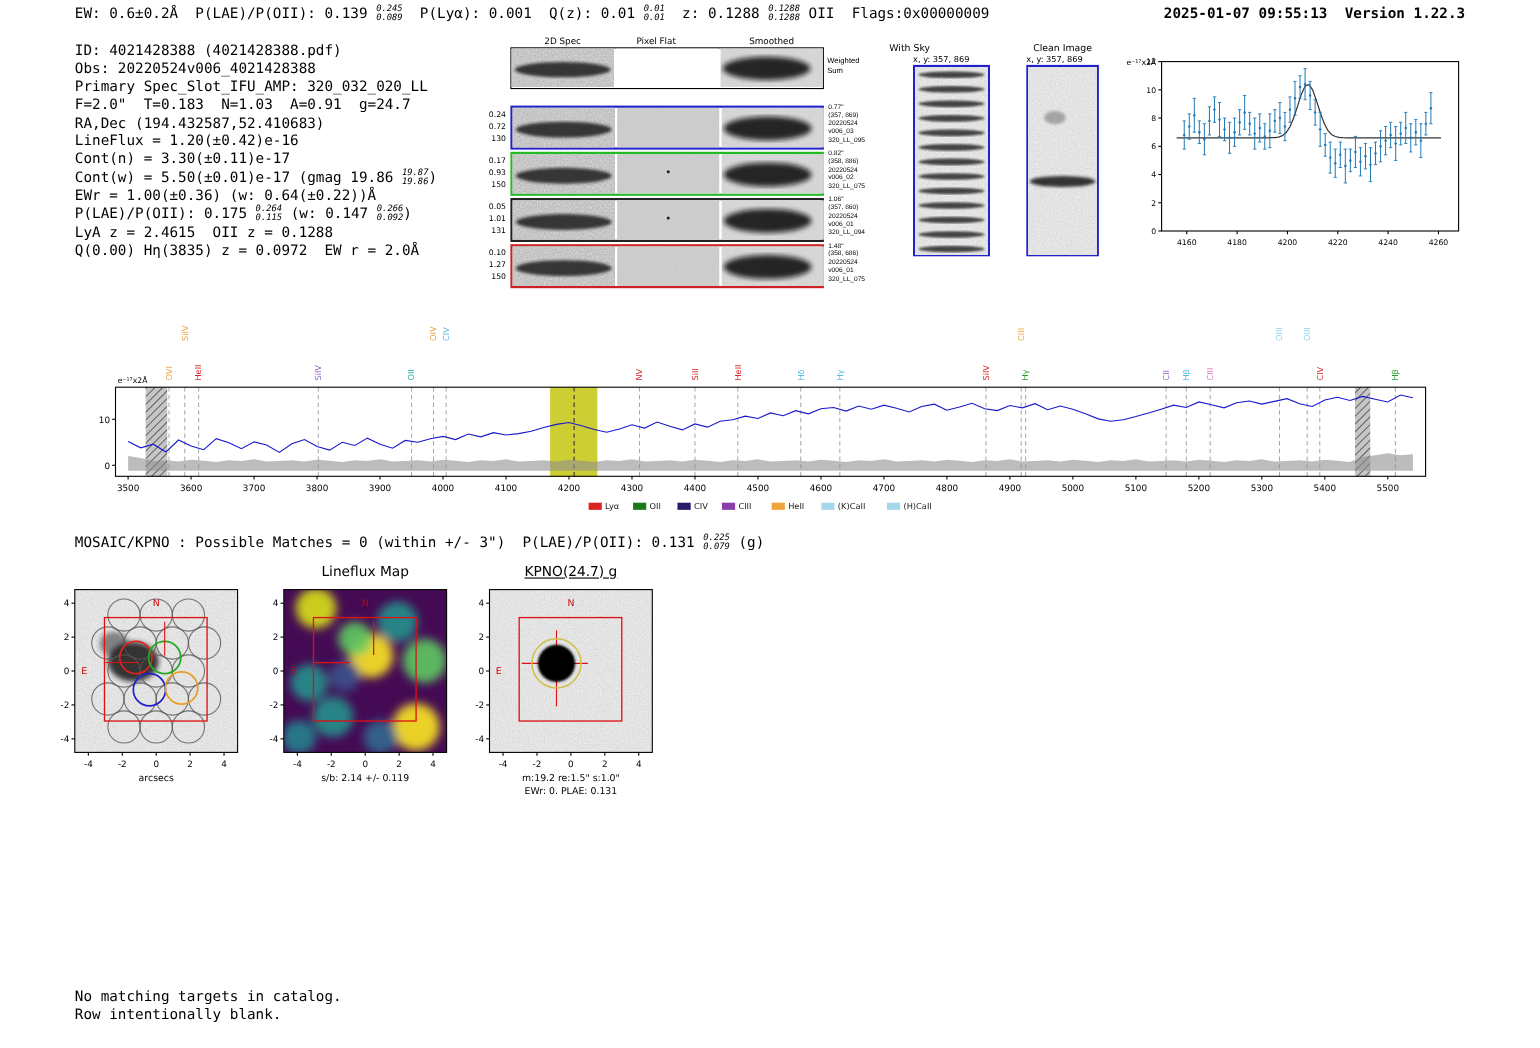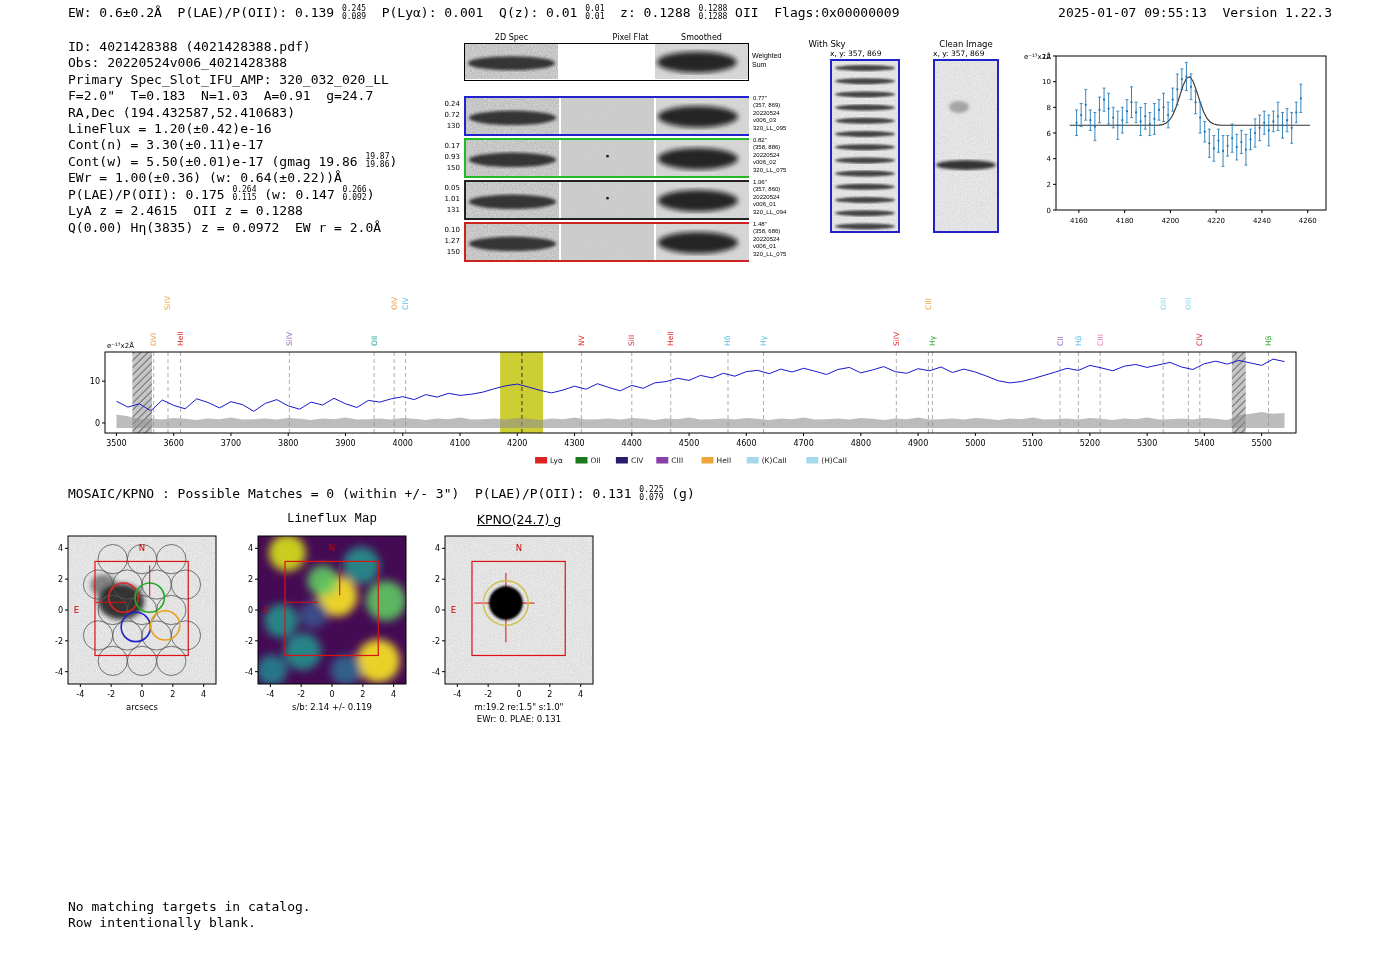--- a/index.html
+++ b/index.html
@@ -4,21 +4,21 @@
 <style>
   * { margin:0; padding:0; box-sizing:border-box; }
   html,body { background:#fff; }
   body { width:1400px; height:953px; position:relative; overflow:hidden;
          font-family:"DejaVu Sans Mono", monospace; color:#000; }
   .abs { position:absolute; }
   .mono13 { font-size:13px; line-height:16.4px; white-space:pre; }
   .info-line { font-size:13px; line-height:16.4px; white-space:pre; }
   .stack { display:inline-block; vertical-align:middle; font-size:8px; line-height:8px;
            text-align:left; transform:translateY(-1px); }
-  .stack span { display:block; }
+  .stack span { display:block;font-style:italic; }
   svg { overflow:visible; display:block; }
   svg text { font-family:"DejaVu Sans", sans-serif; }
   .cut-colhead { font-family:"DejaVu Sans", sans-serif; font-size:8px; text-align:center; }
   .cut-left { font-family:"DejaVu Sans", sans-serif; font-size:7px; line-height:11px; text-align:right; }
   .cut-right { font-family:Liberation Sans, sans-serif; font-size:6px; line-height:7.4px; }
   .sky-title { font-family:"DejaVu Sans", sans-serif; font-size:8.5px; text-align:center; }
   .sky-coord { font-family:"DejaVu Sans", sans-serif; font-size:7.5px; text-align:left; }
   .panel-title { font-family:"DejaVu Sans", sans-serif; font-size:12.5px; text-align:center; }
   .footer-line { font-size:13px; line-height:15.5px; white-space:pre;margin-top:23px; }
   .cutbox { position:absolute; }
@@ -62,40 +62,40 @@
         <feGaussianBlur stdDeviation="4.5"></feGaussianBlur>
       </filter>
     <pattern id="hatch" width="5" height="5" patternTransform="rotate(45)" patternUnits="userSpaceOnUse">
       <rect width="5" height="5" fill="#bfbfbf" opacity="0.55"></rect>
       <line x1="0" y1="0" x2="0" y2="5" stroke="#555" stroke-width="1.6"></line>
     </pattern>
   </defs>
 </svg>
 
 <div id="header-line" class="abs mono13" style="left:68px; top:5px;"><span>EW: 0.6±0.2Å  P(LAE)/P(OII): 0.139 </span><span class="stack"><span>0.245</span><span>0.089</span></span><span>  P(Lyα): 0.001  Q(z): 0.01 </span><span class="stack"><span>0.01</span><span>0.01</span></span><span>  z: 0.1288 </span><span class="stack"><span>0.1288</span><span>0.1288</span></span><span> OII  Flags:0x00000009</span></div>
-<div id="header-right" class="abs mono13" style="right:68px; top:5px;">2025-01-07 09:55:13  Version 1.22.3</div>
+<div id="header-right" class="abs mono13" style="right:68px; top:5px;font-weight:bold;">2025-01-07 09:55:13  Version 1.22.3</div>
 
 <div id="info-block" class="abs" style="left:68px; top:39px;">
     <div class="info-line"><span>ID: 4021428388 (4021428388.pdf)</span></div>
     <div class="info-line"><span>Obs: 20220524v006_4021428388</span></div>
     <div class="info-line"><span>Primary Spec_Slot_IFU_AMP: 320_032_020_LL</span></div>
     <div class="info-line"><span>F=2.0"  T=0.183  N=1.03  A=0.91  g=24.7</span></div>
     <div class="info-line"><span>RA,Dec (194.432587,52.410683)</span></div>
     <div class="info-line"><span>LineFlux = 1.20(±0.42)e-16</span></div>
     <div class="info-line"><span>Cont(n) = 3.30(±0.11)e-17</span></div>
     <div class="info-line"><span>Cont(w) = 5.50(±0.01)e-17 (gmag 19.86 </span><span class="stack"><span>19.87</span><span>19.86</span></span><span>)</span></div>
     <div class="info-line"><span>EWr = 1.00(±0.36) (w: 0.64(±0.22))Å</span></div>
     <div class="info-line"><span>P(LAE)/P(OII): 0.175 </span><span class="stack"><span>0.264</span><span>0.115</span></span><span> (w: 0.147 </span><span class="stack"><span>0.266</span><span>0.092</span></span><span>)</span></div>
     <div class="info-line"><span>LyA z = 2.4615  OII z = 0.1288</span></div>
     <div class="info-line"><span>Q(0.00) Hη(3835) z = 0.0972  EW r = 2.0Å</span></div>
   </div>
 
 <div id="cutouts">
     <div class="abs cut-colhead" style="left:465px;top:33px;width:93px;">2D Spec</div>
-    <div class="abs cut-colhead" style="left:584px;top:33px;width:93px;">Pixel Flat</div>
+    <div class="abs cut-colhead" style="left:550px;top:33px;width:93px;">Pixel Flat</div>
     <div class="abs cut-colhead" style="left:655px;top:33px;width:93px;">Smoothed</div>
     <div class="cutbox" style="left:464px;top:43px;width:285px;height:38px;border:1.5px solid #000;">
       <div class="cutcell" style="left:0px;top:0px;width:93px;height:35px;">
         <svg width="93" height="35">
           <rect x="0" y="0" width="93" height="35" fill="#9a9a9a"></rect>
           <rect x="0" y="0" width="93" height="35" filter="url(#nzM)" opacity="1"></rect>
           <ellipse cx="46.5" cy="19.25" rx="43.71" ry="7" fill="#181818" opacity="0.82" filter="url(#blur2)"></ellipse>
         </svg>
       </div>
       <div class="cutcell" style="left:95px;top:0px;width:93px;height:35px;">
@@ -633,21 +633,21 @@
     <text x="648.5" y="187" font-size="7.5" fill="#222">HeII</text>
     <rect x="678.7" y="181" width="12" height="6.5" fill="#a6d8ec"></rect>
     <text x="693.7" y="187" font-size="7.5" fill="#222">(K)CaII</text>
     <rect x="738.3000000000001" y="181" width="12" height="6.5" fill="#a6d8ec"></rect>
     <text x="753.3000000000001" y="187" font-size="7.5" fill="#222">(H)CaII</text>
   </svg>
 
 <div id="mosaic-line" class="abs mono13" style="left:68px; top:486px;"><span>MOSAIC/KPNO : Possible Matches = 0 (within +/- 3")  P(LAE)/P(OII): 0.131 </span><span class="stack"><span>0.225</span><span>0.079</span></span><span> (g)</span></div>
 
 <div class="abs panel-title" style="left:68px; top:512px; width:150px;margin-top:48px;">Fiber Positions</div>
-<div class="abs panel-title" style="left:258px; top:512px; width:148px;font-family:Liberation Mono, monospace;">Lineflux Map</div>
+<div class="abs panel-title" style="left:258px; top:512px; width:148px;">Lineflux Map</div>
 <div class="abs panel-title" style="left:445px; top:512px; width:148px;text-decoration:underline;">KPNO(24.7) g</div>
 
 <svg id="panel-fiber" class="abs" style="left:30px; top:528px;" width="190" height="190">
     <line x1="50.33333333333333" y1="156" x2="50.33333333333333" y2="159" stroke="#000"></line>
     <text x="50.33333333333333" y="169" text-anchor="middle" font-size="8">-4</text>
     <line x1="35" y1="143.66666666666669" x2="38" y2="143.66666666666669" stroke="#000"></line>
     <text x="33" y="146.66666666666669" text-anchor="end" font-size="8">-4</text>
     <line x1="81.16666666666667" y1="156" x2="81.16666666666667" y2="159" stroke="#000"></line>
     <text x="81.16666666666667" y="169" text-anchor="middle" font-size="8">-2</text>
     <line x1="35" y1="112.83333333333334" x2="38" y2="112.83333333333334" stroke="#000"></line>

